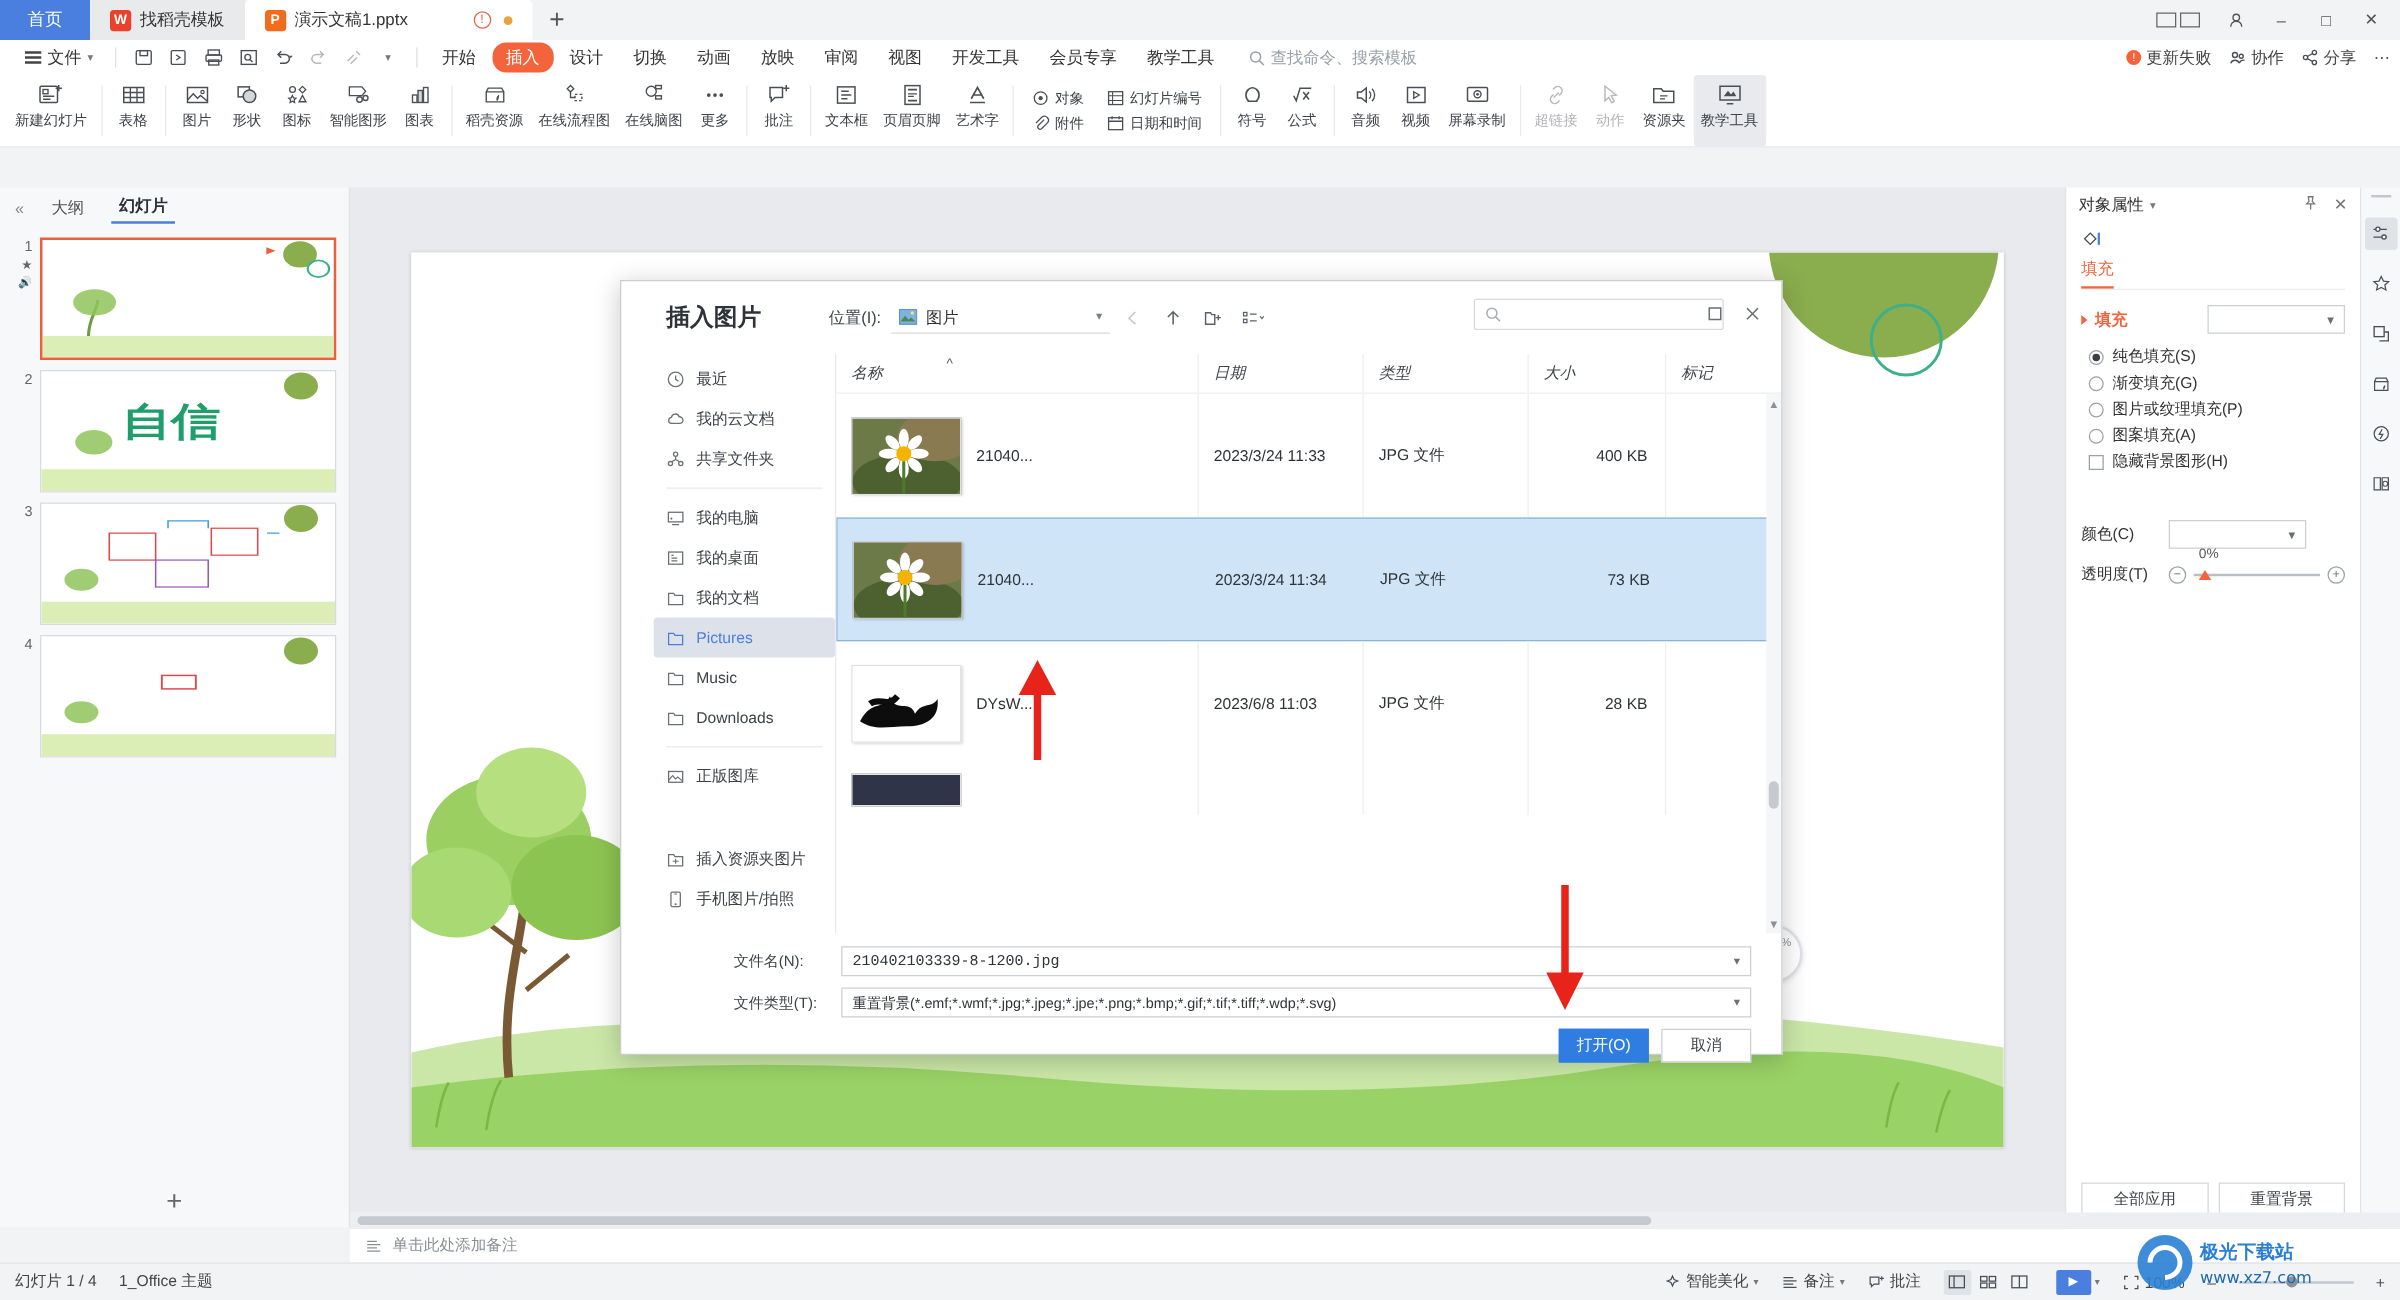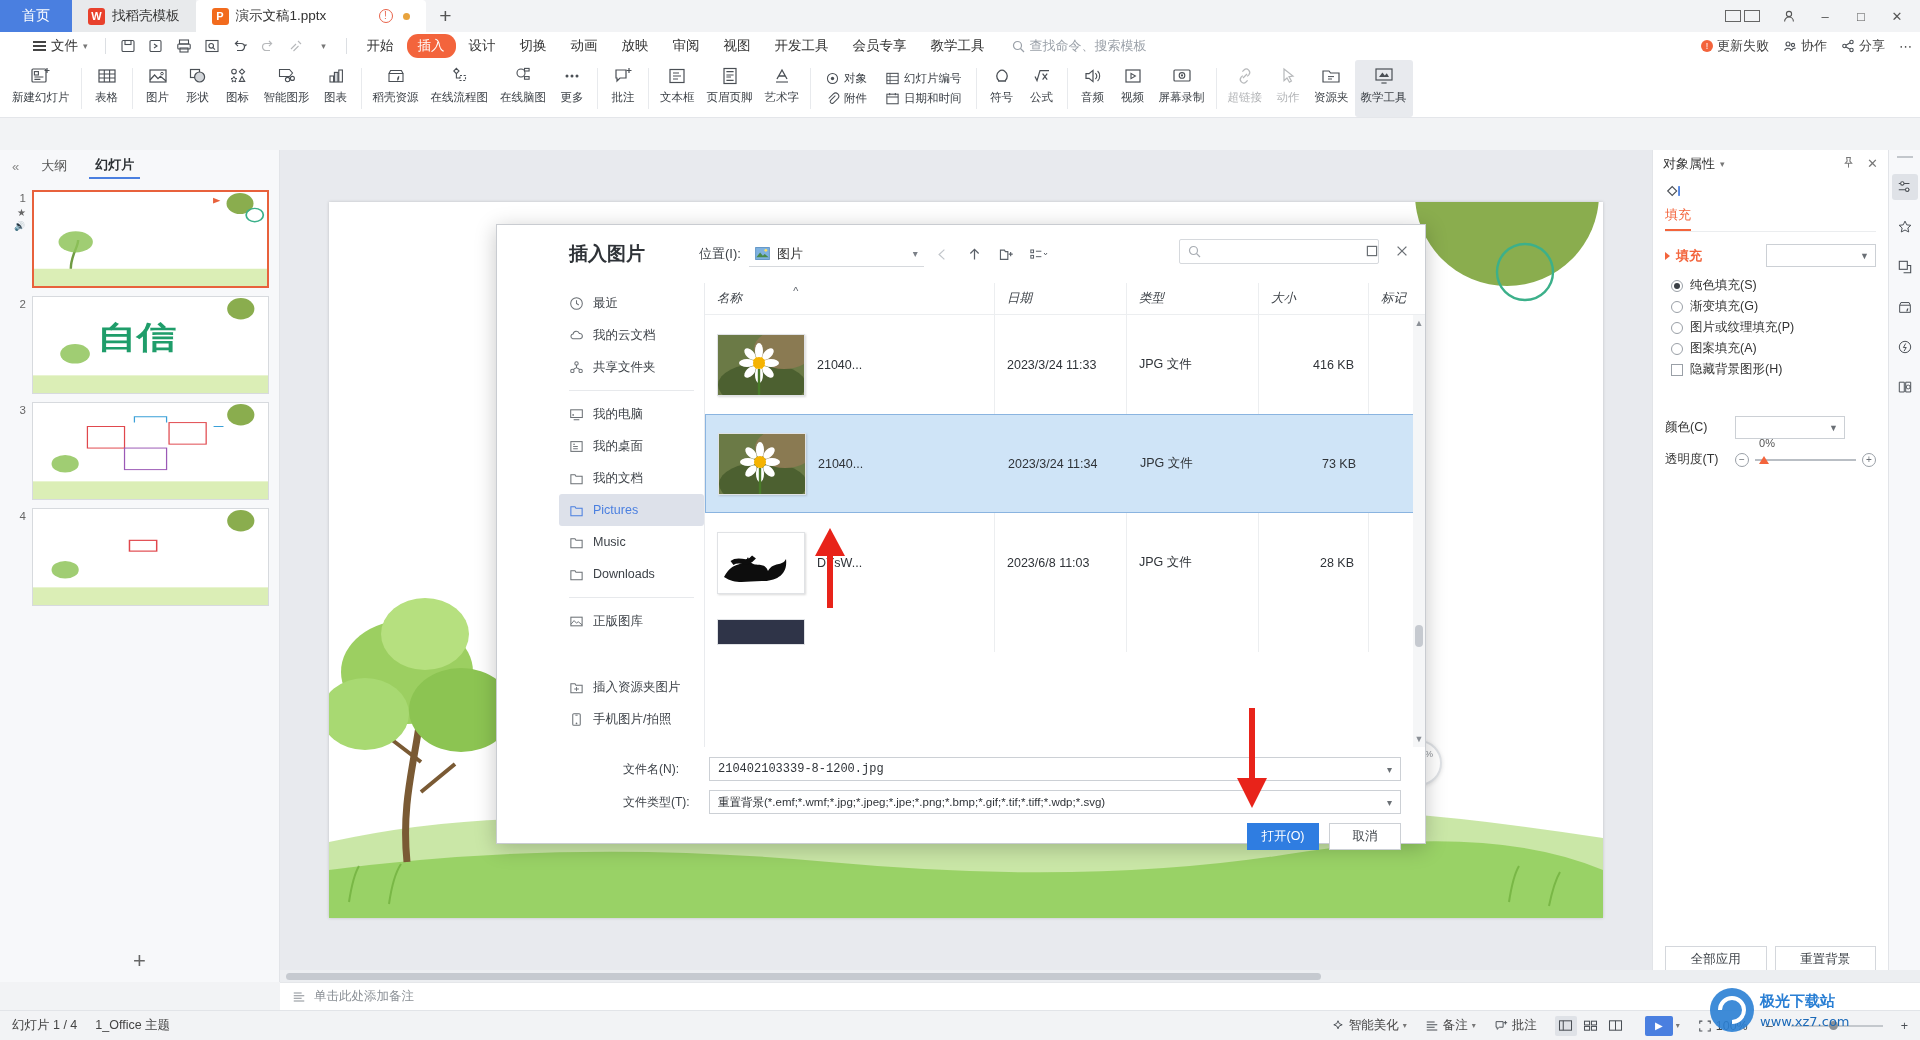--- a/index.html
+++ b/index.html
@@ -33,21 +33,21 @@
             font-size:21px; color:#555; font-weight:300; }
   .win-ctl { position:absolute; right:0; top:0; height:32px; display:flex; align-items:center;
              gap:2px; padding-right:6px; }
   .win-btn { width:34px; height:30px; display:flex; align-items:center; justify-content:center;
              color:#555; font-size:13px; }
   .mini-box { display:flex; gap:3px; margin-right:10px; }
   .mini-box span { display:inline-block; width:16px; height:12px; border:1.2px solid #666; }
 
   
   .menubar { height:28px; background:#fff; display:flex; align-items:center;
-             padding:0 25px; gap:2px; position:relative; }
+             padding:0 12px; gap:2px; position:relative; }
   .mfile { display:flex; align-items:center; gap:5px; padding:2px 8px; font-size:13.5px; }
   .hamb { display:inline-flex; flex-direction:column; gap:2.5px; }
   .hamb i { display:block; width:13px; height:1.6px; background:#444; }
   .qbtn { width:22px; height:22px; display:flex; align-items:center; justify-content:center;
           color:#5a5f66; margin:0 2px; }
   .vsep { width:1px; height:16px; background:#dcdfe3; margin:0 7px; }
   .mtab { padding:3px 11px; font-size:13.5px; color:#333; border-radius:11px; }
   .mtab.sel { background:#f3643c; color:#fff; }
   .msearch { display:flex; align-items:center; gap:5px; color:#9aa0a8; font-size:13px;
              margin-left:14px; }
@@ -154,21 +154,21 @@
   .zoomline::after { content:''; position:absolute; left:42%; top:-4px; width:9px; height:9px;
                      border-radius:50%; background:#8b9096; }
   .notesbar { position:absolute; left:280px; right:0; bottom:30px; height:28px;
               background:#fff; border-top:1px solid #e5e7ea; display:flex; align-items:center;
               gap:8px; padding:0 12px; font-size:12.5px; color:#8a8f95; }
   .scrollx { position:absolute; left:280px; right:0; bottom:58px; height:12px; background:#eceef1; }
   .scrollx::after { content:''; position:absolute; left:6px; width:1035px; top:3px; height:7px;
                     background:#c6cad0; border-radius:4px; }
   .dialog { position:absolute; left:496px; top:224px; width:930px; height:620px; background:#fff;
             border:1px solid #c9ccd1; box-shadow:0 4px 20px rgba(0,0,0,.22); display:flex;
-            flex-direction:column;padding-left:36px; }
+            flex-direction:column; }
   .dlg-top { height:58px; display:flex; align-items:center; padding:0 16px; position:relative; }
   .dlg-title { font-size:19px; font-weight:bold; color:#2f3338; width:150px; padding-left:20px; }
   .loc-lab { font-size:13px; color:#3d4248; margin-right:8px; }
   .loc-box { width:175px; border-bottom:1px solid #d6d9dd; display:flex; align-items:center;
              gap:7px; padding:3px 6px; font-size:13px; }
   .loc-box .cv { margin-left:auto; color:#7b8087; font-size:10px; }
   .navico { width:26px; height:26px; display:flex; align-items:center; justify-content:center;
             color:#5a6068; margin-left:6px; }
   .navico.dim { color:#c2c6cb; }
   .dlg-search { position:absolute; right:46px; top:14px; width:200px; height:25px;
@@ -1123,21 +1123,21 @@
                     <ellipse cx="32" cy="37" rx="4" ry="7" transform="rotate(45 32 37)"></ellipse>
                   </g>
                   <circle cx="41" cy="28" r="6" fill="#f5b301"></circle>
                   <path d="M41 34v28" stroke="#4a7c2a" stroke-width="2.4"></path>
                 </svg>
             </span>
             <span style="margin-left:12px">21040...</span>
           </span>
           <span class="fl-cell" style="width:132px">2023/3/24 11:33</span>
           <span class="fl-cell" style="width:132px">JPG 文件</span>
-          <span class="fl-cell" style="width:110px;justify-content:flex-end;padding-right:14px">416 KB</span>
+          <span class="fl-cell" style="width:110px;justify-content:flex-end;padding-right:14px">400 KB</span>
           <span class="fl-cell" style="flex:1;border-right:none"></span>
         </div>
         <div class="fl-row sel">
           <span class="fl-cell" style="width:290px;border-right:none">
             <span class="thumb">
               <svg width="88" height="62" viewBox="0 0 88 62">
                   <rect width="88" height="62" fill="#6b7a46"></rect>
                   <ellipse cx="44" cy="50" rx="44" ry="22" fill="#4c6030"></ellipse>
                   <ellipse cx="66" cy="14" rx="30" ry="20" fill="#8a7a52"></ellipse>
                   <g fill="#fff">

